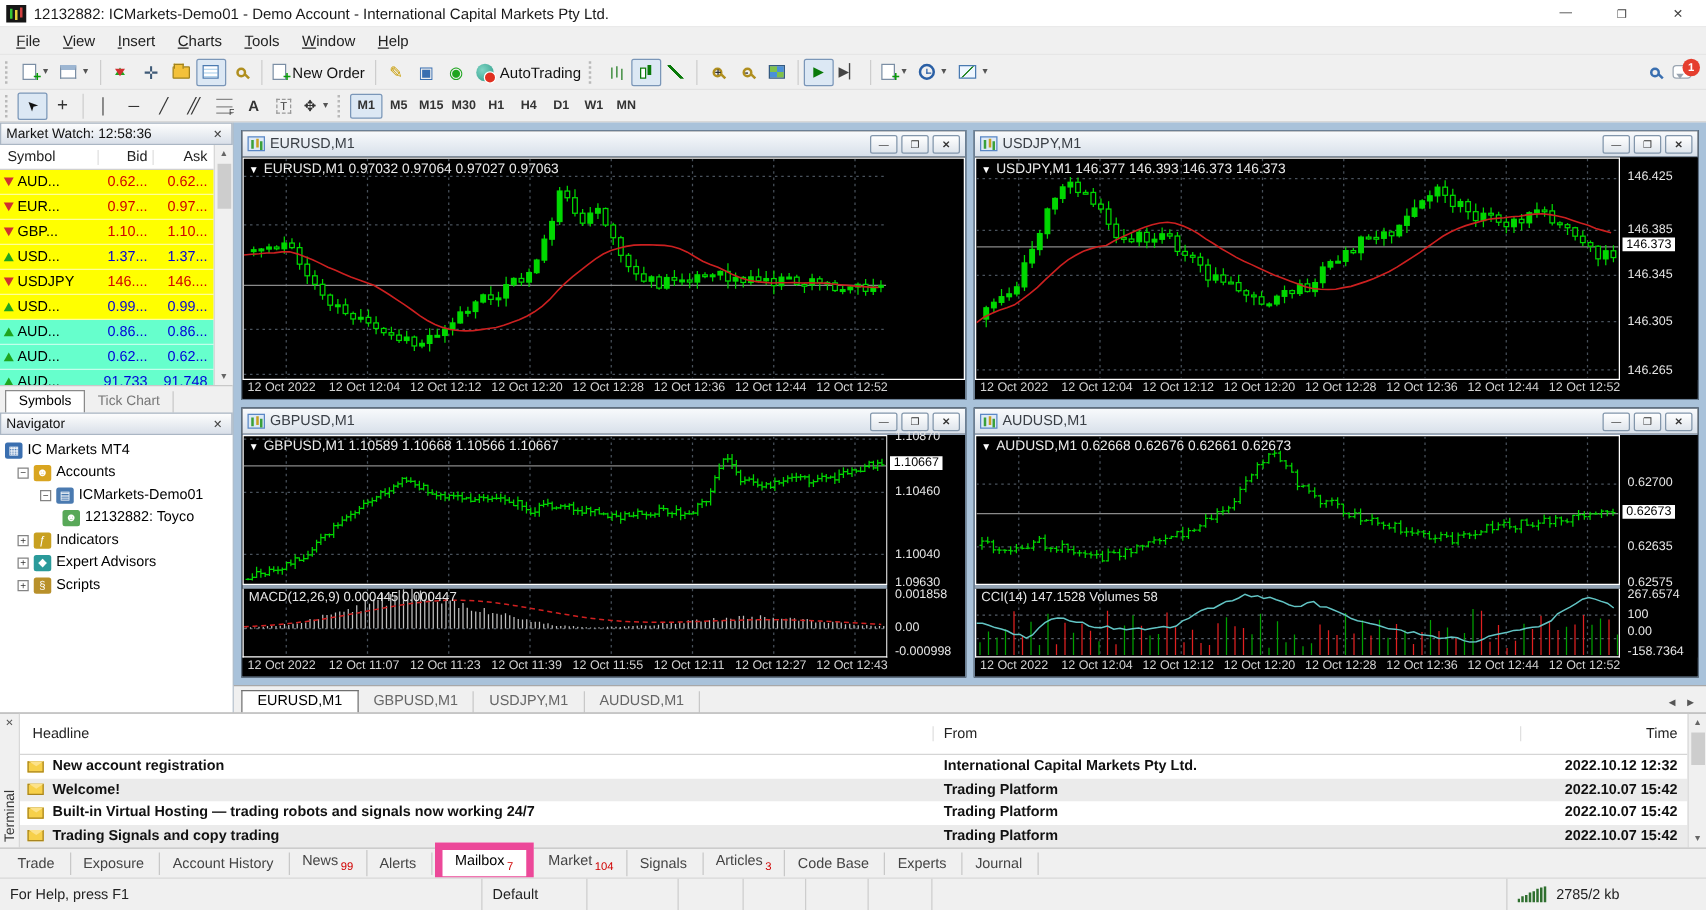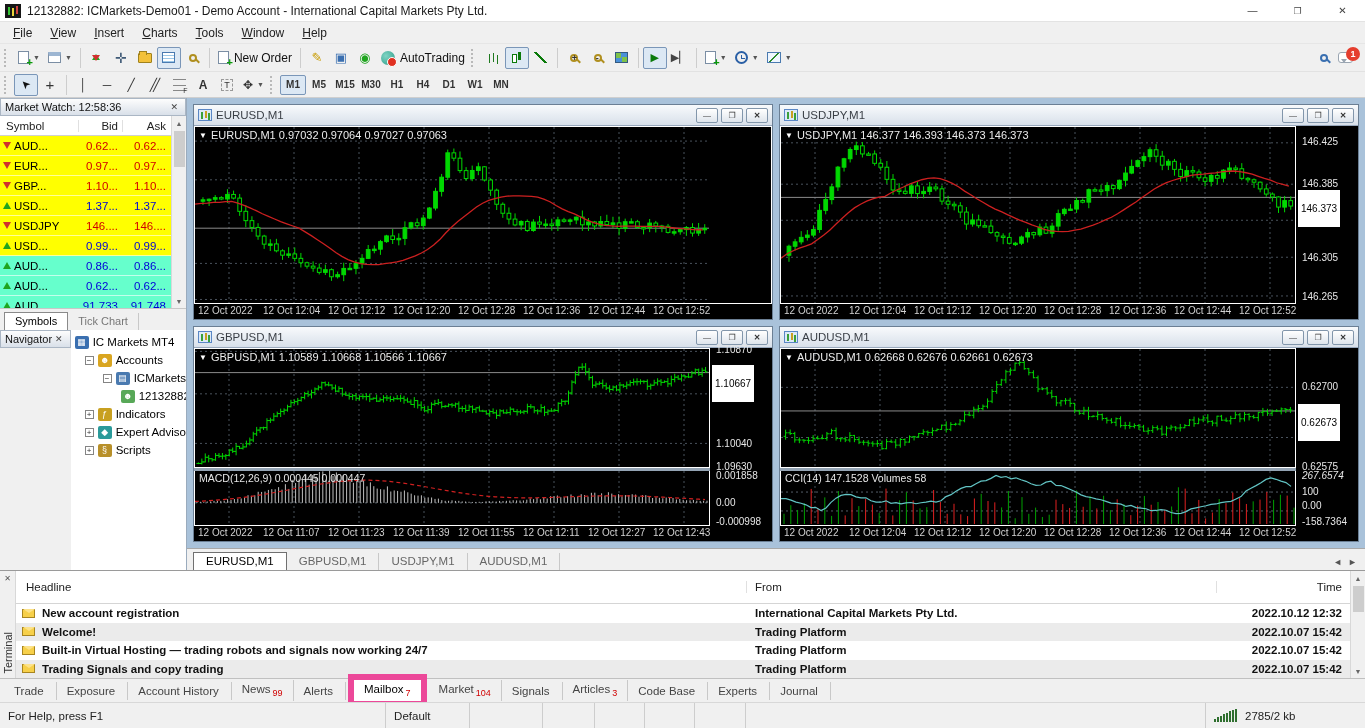--- a/index.html
+++ b/index.html
@@ -105,21 +105,21 @@
 .txt-r .c2,.txt-r .c3{color:#d00000}
 .txt-b .c2,.txt-b .c3{color:#0000d8}
 .arr{width:0;height:0;display:inline-block}
 .arr.up{border-left:4px solid transparent;border-right:4px solid transparent;border-bottom:7px solid #1fa51f}
 .arr.down{border-left:4px solid transparent;border-right:4px solid transparent;border-top:7px solid #d03030}
 .mw-scroll{width:15px;background:#f0f0f0;border-left:1px solid #d8d8d8;display:flex;flex-direction:column;align-items:center;font-size:7px;color:#666}
 .sb-arrow{height:14px;display:flex;align-items:center;justify-content:center;width:100%}
 .sb-thumb{width:11px;height:36px;background:#cdcdcd;margin-top:1px}
 
 
-.navigator{height:240px;display:flex;flex-direction:row}
+.navigator{height:240px;display:flex;flex-direction:column}
 .nav-tree{flex:1;background:#fff;padding:3px 0 0 4px;overflow:hidden}
 .trow{display:flex;align-items:center;height:18px;gap:4px;font-size:11.5px;color:#000;white-space:nowrap}
 .texp{width:9px;height:9px;border:1px solid #848484;background:#fff;font-size:8px;line-height:7px;text-align:center;color:#333;flex:0 0 auto}
 .tico{width:14px;height:13px;border-radius:2px;flex:0 0 auto;display:flex;align-items:center;justify-content:center;font-size:9px;color:#fff}
 .tico.mt4{background:#3a6fb0}
 .tico.acc{background:#d9a520}
 .tico.srv{background:#4a7ab0}
 .tico.usr{background:#58a858}
 .tico.ind{background:#c8a020}
 .tico.ea{background:#2a9a9a}
@@ -140,21 +140,21 @@
 .gl-cls3::before{content:'✕';font-weight:bold}
 .cw-client{flex:1;display:flex;flex-direction:column;background:#000}
 .cw-body{flex:1;display:flex;position:relative}
 .cw-panes{flex:1;display:flex;flex-direction:column;position:relative}
 .pane{position:relative;border:1px solid #fff;overflow:hidden}
 .pane-main{flex:1}
 .pane-sep{height:3px;background:#93a3b3}
 .pane-sub{height:55px;border-top:none}
 .cw-axis{width:62px;position:relative;background:#000;border-left:0}
 .axlab{position:absolute;left:6px;color:#e6e6e6;font-size:10px;white-space:nowrap}
-.axlab.cur{background:#fff;color:#000;padding:13px 3px;left:2px;z-index:2}
+.axlab.cur{background:#fff;color:#000;padding:0 3px;left:2px;z-index:2}
 .cw-time{height:15px;position:relative;color:#d2d2d2;font-size:10px}
 .cw-time span{position:absolute;top:1px;white-space:nowrap}
 .cw-info{position:absolute;top:2px;left:4px;color:#ececec;font-size:11px;z-index:3;display:flex;align-items:center;gap:4px}
 .cw-info .tri{font-size:8px;color:#fff}
 .sub-label{position:absolute;top:1px;left:4px;color:#e6e6e6;font-size:10.5px;z-index:3}
 .pane svg{position:absolute;left:0;top:0}
 
 
 .mdi-tabs{height:22px;background:#f0f0f0;border-top:1px solid #a8a8a8;display:flex;align-items:flex-end;padding-left:6px}
 .ctab{padding:2px 12px 3px;font-size:11.5px;color:#666;border-right:1px solid #c8c8c8}
@@ -2077,21 +2077,21 @@
                       <line x1="513.0000000000006" y1="53" x2="513.0000000000006" y2="36.645737333070024" stroke="#00a000" stroke-width="1"></line>
                       <polyline points="0,27.528121700417252 5,27.56858436101486 10,29.1647985635213 15,31.06489745663191 20,32.26798609395127 25,33.81615827424595 30,36.586831082603744 35,36.56020091843619 40,39.54797502483377 45,36.93525184849808 50,31.3388580721298 55,27.13453306966541 60,24.39318563661159 65,23.43731883425166 70,23.660554471140227 75,25.86199506663531 80,26.8421070359764 85,26.78180380204884 90,29.769012556161357 95,31.098274498692977 100,31.202942463558834 105,29.797796969044164 110,32.310927632830655 115,31.633089696957754 120,32.86546794267041 125,31.951779317097408 130,31.496910958496734 135,32.72522642812514 140,31.744782886425327 145,31.05416607056795 150,30.163422029760447 155,31.172508720221874 160,29.786475554731766 165,25.644588458264483 170,23.66509058528433 175,20.238859913712904 180,17.35538560970942 185,15.597948975050727 190,15.55006178840746 195,12.781404938470402 200,10.144487469652011 205,9.540944177776366 210,7.386728703762651 215,4.382471533715484 220,6.364490285917992 225,5.531224057031035 230,7.8091595054292124 235,6.80122398155165 240,8.790195368079589 245,10.329691185842357 250,12.74855623368458 255,14.277934536294095 260,14.002405104276022 265,11.17552833497927 270,10.26051979780534 275,14.438738804943144 280,14.525881654373224 285,16.572944630235884 290,18.685483838885773 295,20.96815094877285 300,23.83431344597849 305,25.60690942893515 310,26.506792792313774 315,27.789203368380388 320,28.737266818489264 325,30.35155895666404 330,32.09773111905403 335,32.30594107361722 340,33.091176426949225 345,35.459918938807334 350,34.460370160630916 355,36.64274274568062 360,37.127605779309526 365,37.74521298769175 370,39.70988897831784 375,39.46955593405219 380,38.605624752147634 385,39.222607683634266 390,41.50144770514982 395,42.68705288998272 400,42.37719596336208 405,40.63371803044205 410,37.918169311983085 415,36.82260886770261 420,35.74485524194466 425,34.73124855627086 430,33.3061370554973 435,32.973213963844934 440,31.644253706051483 445,30.807289138881323 450,30.366199643585055 455,27.97024018901641 460,25.630436888909237 465,20.070409330335483 470,17.310223747438553 475,14.642769810851577 480,11.776042596369956 485,8.39327645263638 490,6.994878635316948 495,8.30733767434171 500,10.098812342127152 505,11.578854480063978 510,15.387807282926307 " fill="none" stroke="#62c4c4" stroke-width="1.2"></polyline>
                     </svg>
                   </div>
               </div>
               <div class="cw-axis">
                   <div class="axlab" style="top: 33px;">0.62700</div>
                   <div class="axlab" style="top: 84px;">0.62635</div>
                   <div class="axlab" style="top: 113.4px;">0.62575</div>
                   <div class="axlab cur" style="top: 56px;">0.62673</div>
-                  <div class="axlab" style="top: 121.95px; font-style: italic;">267.6574</div>
+                  <div class="axlab" style="top: 121.95px;">267.6574</div>
                   <div class="axlab" style="top: 138.45px;">100</div>
                   <div class="axlab" style="top: 152.2px;">0.00</div>
                   <div class="axlab" style="top: 168.15px;">-158.7364</div>
                 </div>
             </div>
             <div class="cw-time">
                 <span style="left: 4px;">12 Oct 2022</span>
                 <span style="left: 69px;">12 Oct 12:04</span>
                 <span style="left: 134px;">12 Oct 12:12</span>
                 <span style="left: 199px;">12 Oct 12:20</span>

